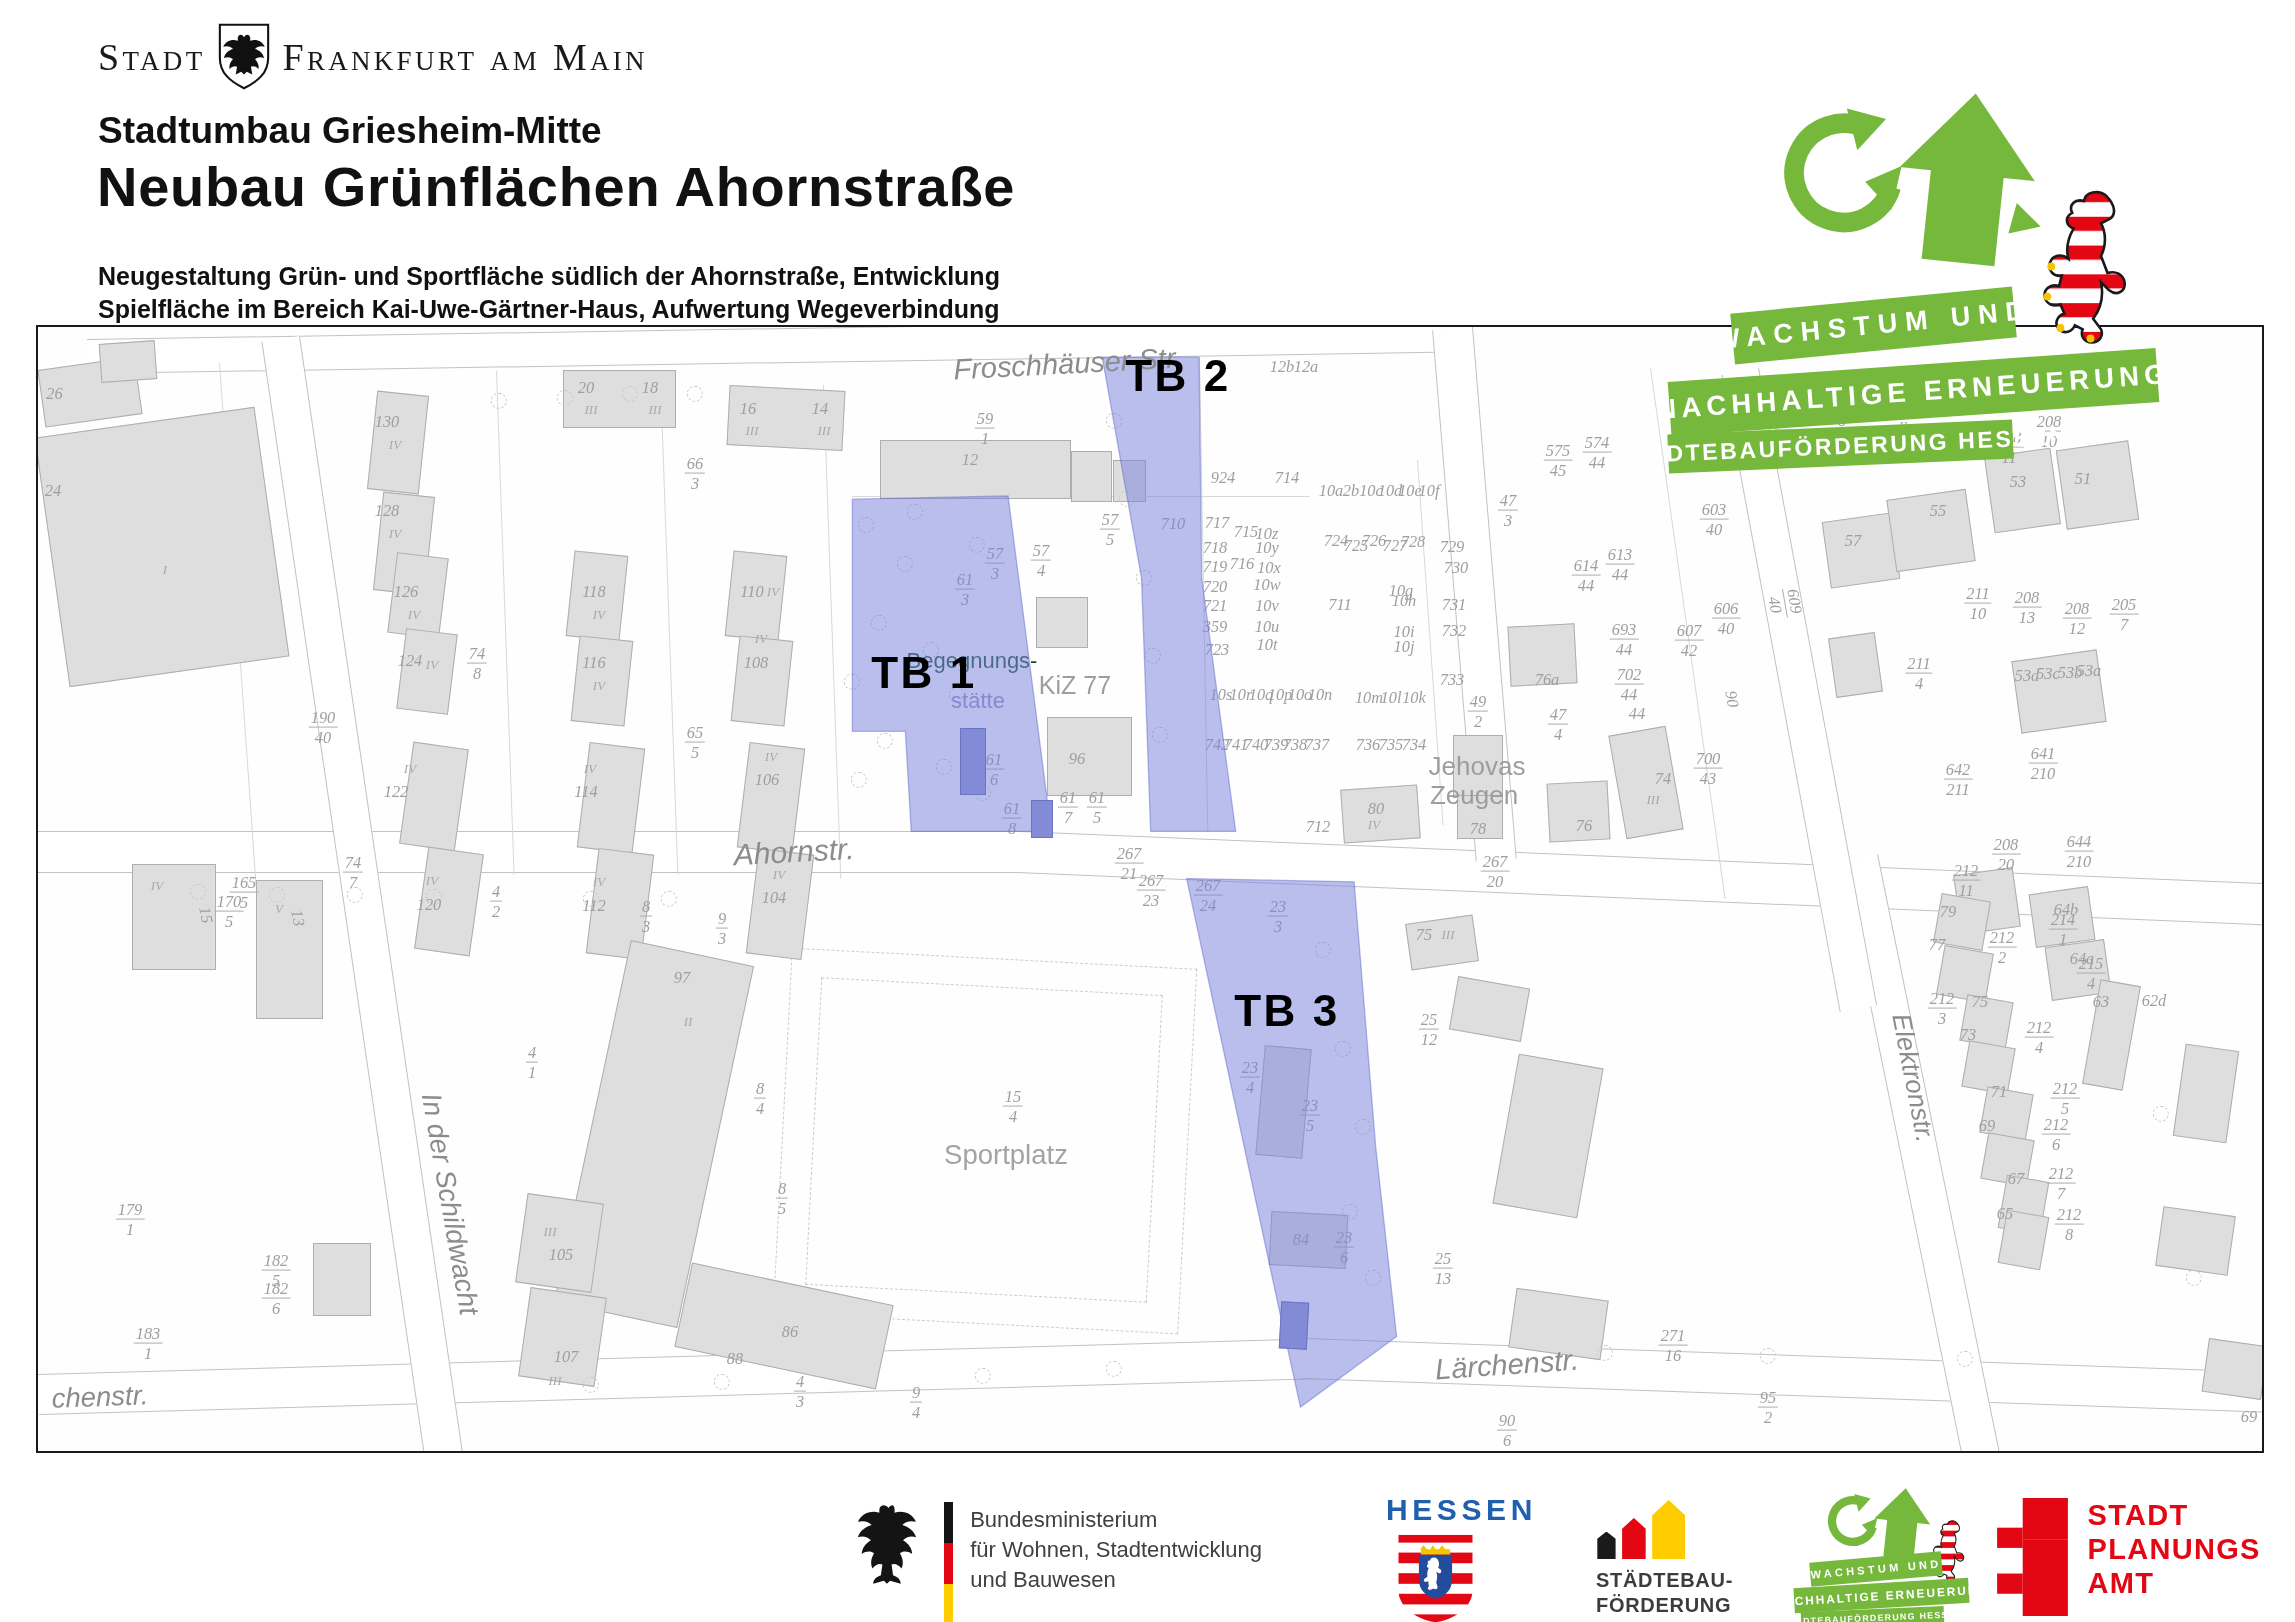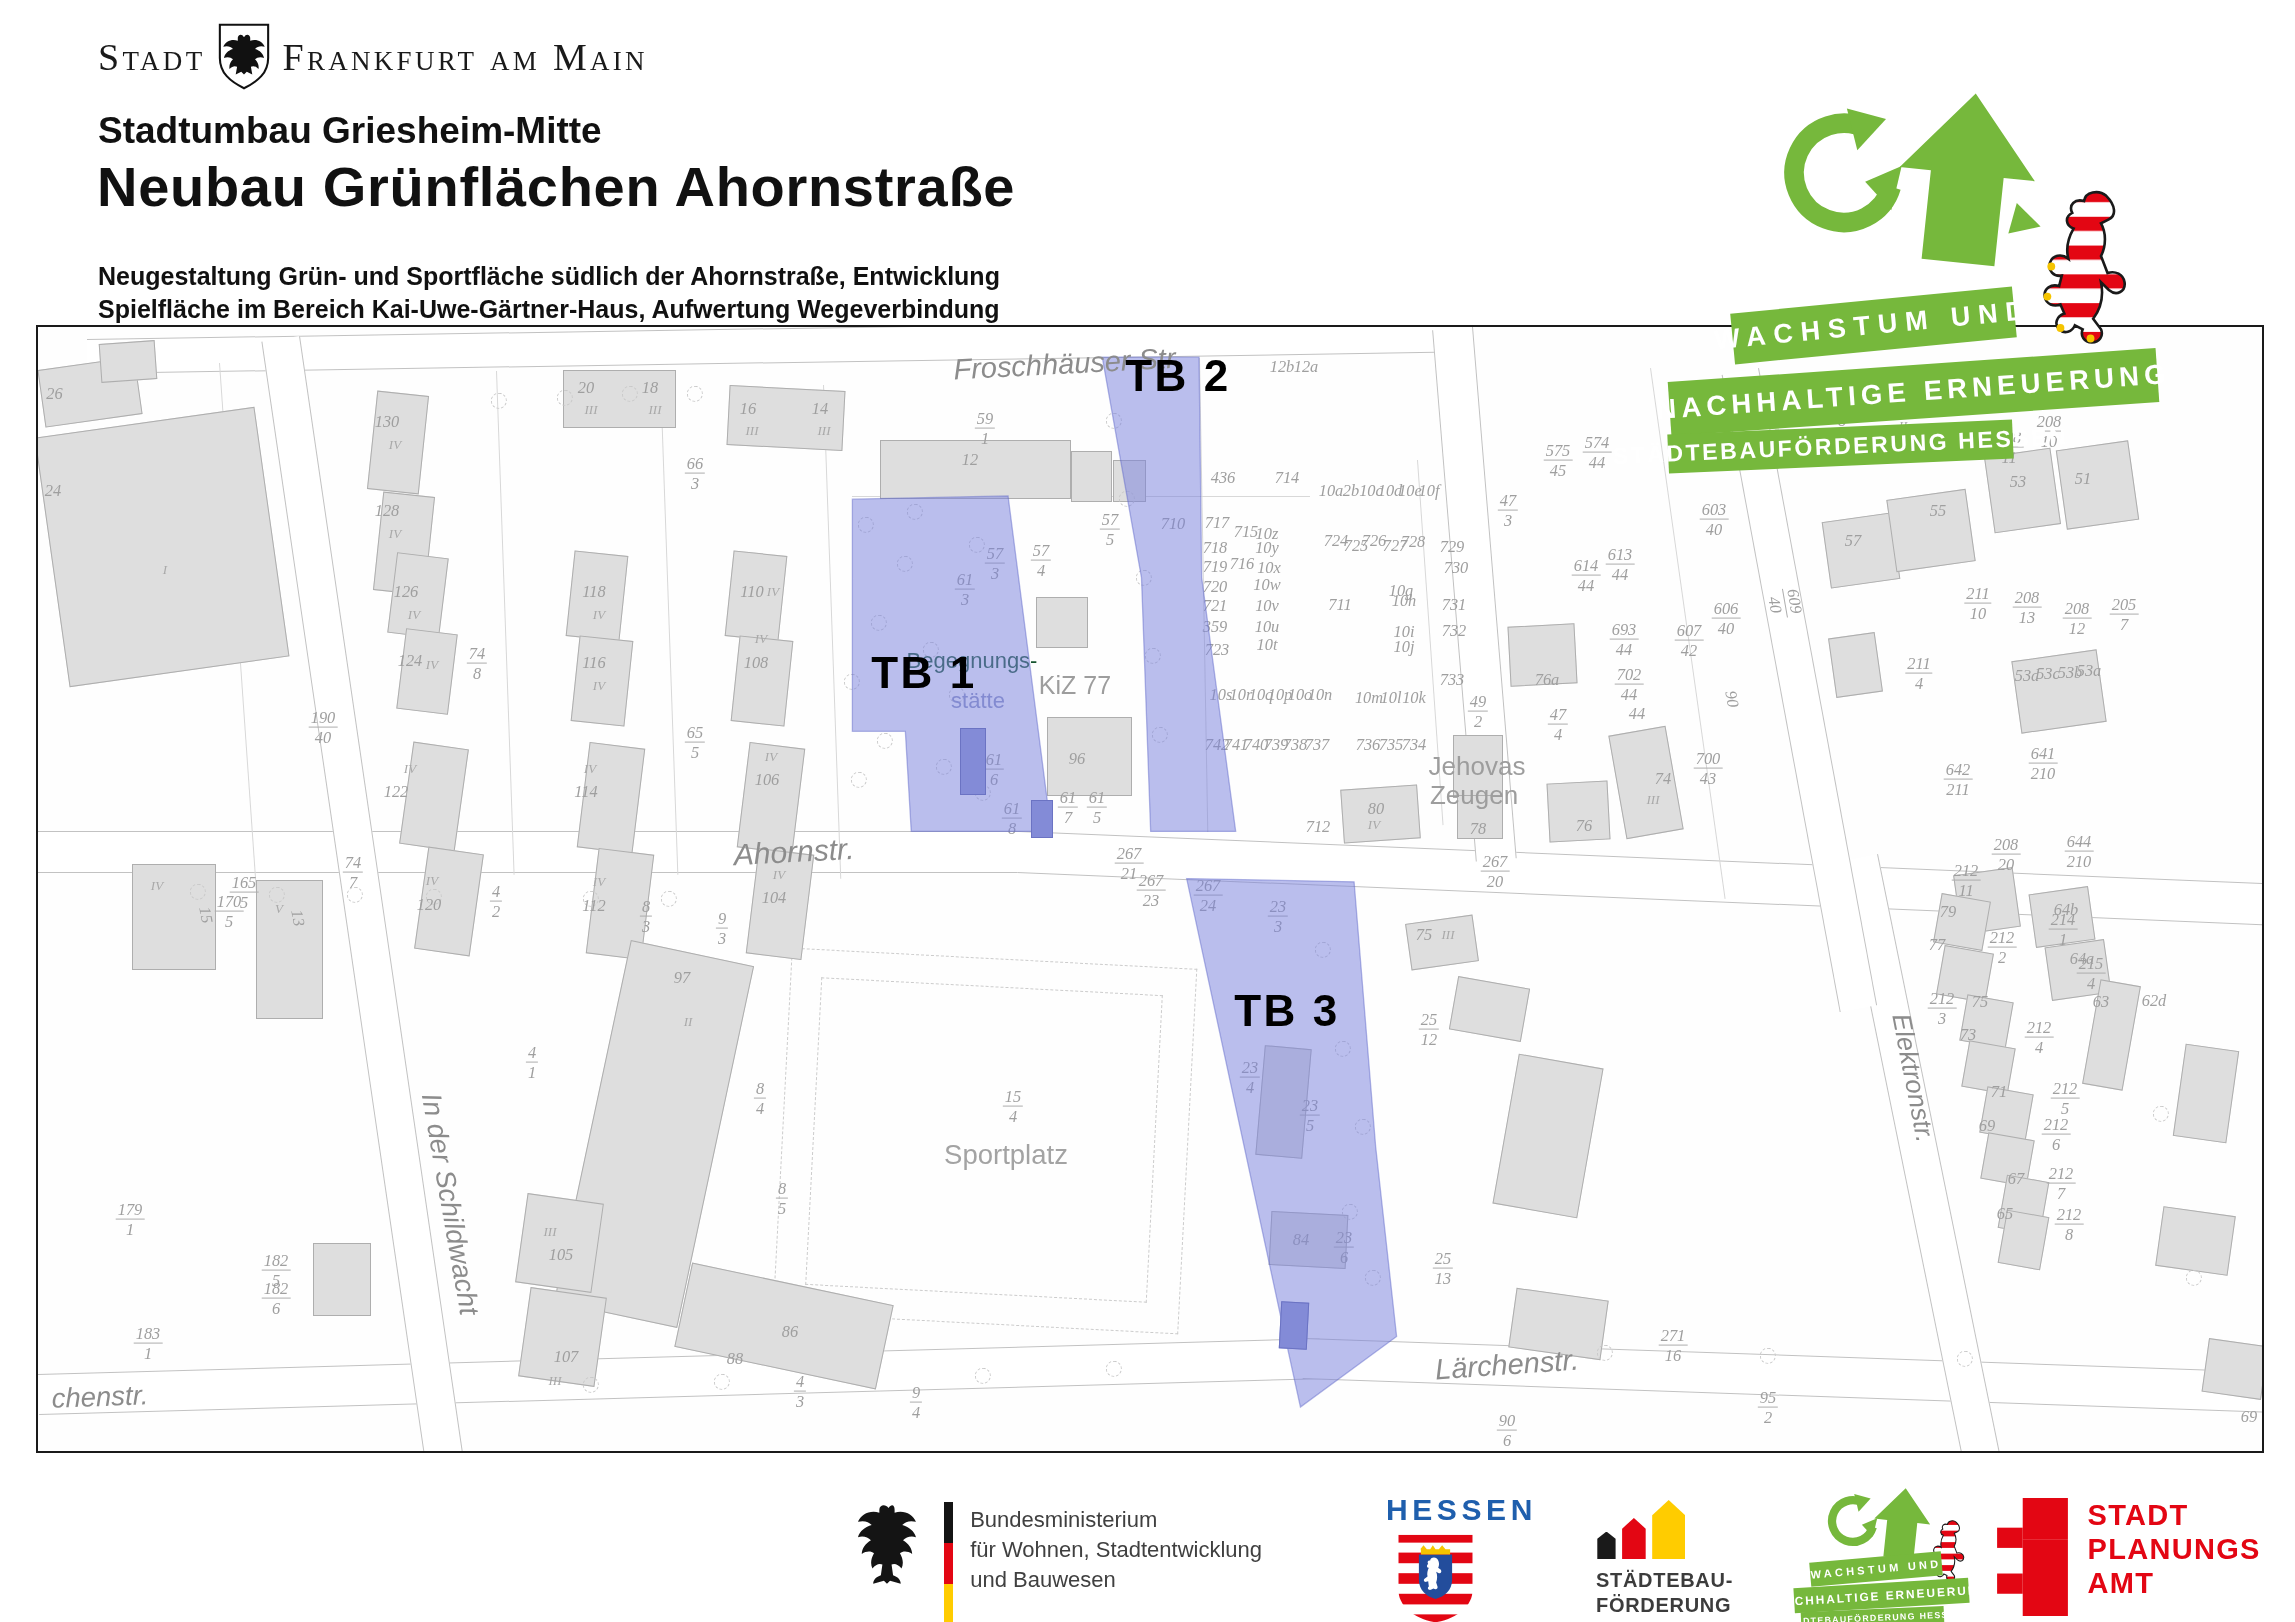--- a/index.html
+++ b/index.html
@@ -334,21 +334,21 @@
         <span class="den">1</span>
       </div>
       <div class="parcel" style="left: 947px; top: 101px;">
         <span class="num">59</span>
         <span class="den">1</span>
       </div>
       <div class="parcel" style="left: 932px; top: 133px;">12</div>
       <div class="parcel" style="left: 1268px; top: 40px;">12a</div>
       <div class="parcel" style="left: 1244px; top: 40px;">12b</div>
       <div class="parcel" style="left: 1135px; top: 197px;">710</div>
-      <div class="parcel" style="left: 1185px; top: 151px;">436</div>
+      <div class="parcel" style="left: 1185px; top: 151px;">924</div>
       <div class="parcel" style="left: 1229px; top: 151px; margin-left: 20px;">714</div>
       <div class="parcel" style="left: 1208px; top: 205px;">715</div>
       <div class="parcel" style="left: 1204px; top: 237px;">716</div>
       <div class="parcel" style="left: 1179px; top: 196px;">717</div>
       <div class="parcel" style="left: 1229px; top: 207px;">10z</div>
       <div class="parcel" style="left: 1177px; top: 221px;">718</div>
       <div class="parcel" style="left: 1229px; top: 221px;">10y</div>
       <div class="parcel" style="left: 1177px; top: 240px;">719</div>
       <div class="parcel" style="left: 1231px; top: 241px;">10x</div>
       <div class="parcel" style="left: 1177px; top: 260px;">720</div>

